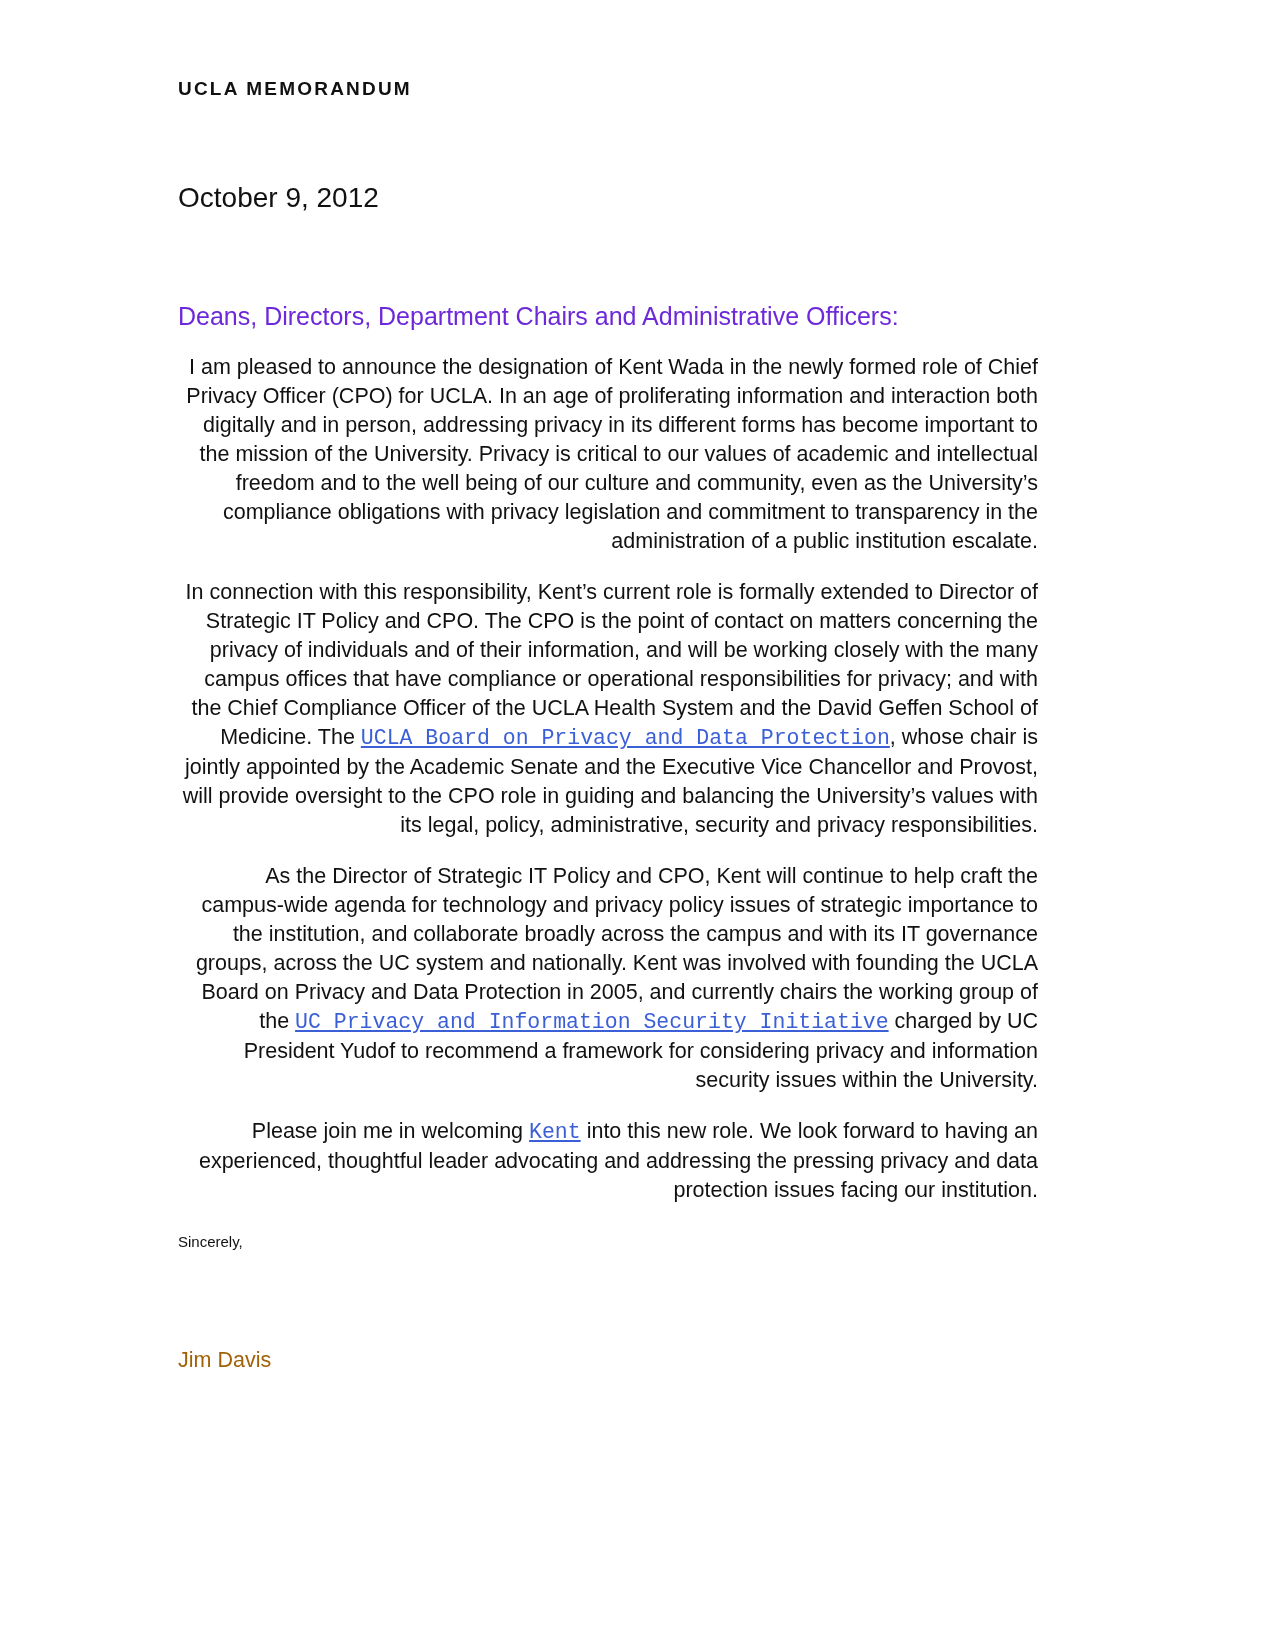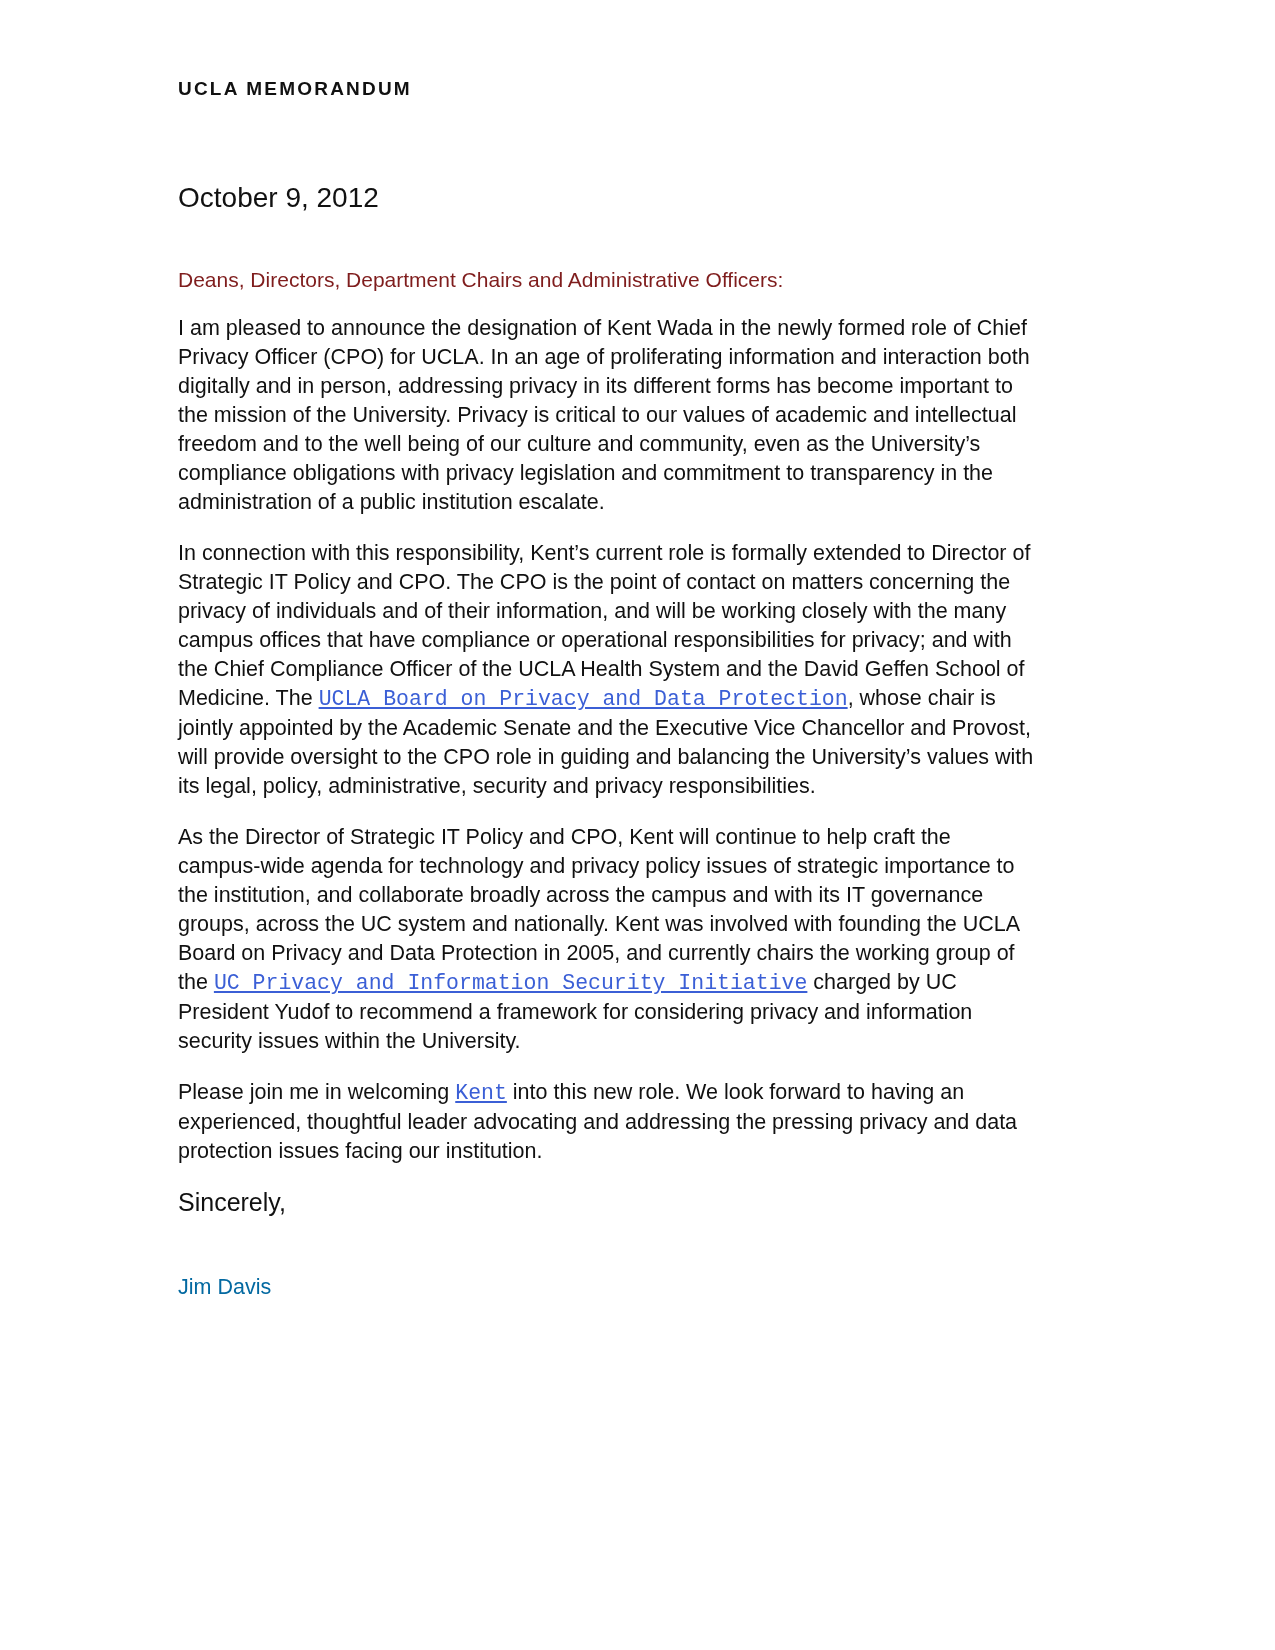--- a/index.html
+++ b/index.html
@@ -28,51 +28,51 @@
     color: #111111;
     margin: 0 0 0 0;
     padding-top: 10px;
   }
   .memo-date {
     font-size: 28px;
     margin-top: 82px;
     color: #111111;
   }
   .salutation {
-    font-size: 21px;
-    margin-top: 54px;
-    color: #7f1d1d;
+    font-size: 25px;
+    margin-top: 88px;
+    color: #6d28d9;
   }
   .body-block {
     margin-top: 22px;
   }
   p.para {
     font-size: 21.5px;
     line-height: 29px;
     margin: 0 0 22px 0;
     color: #111111;
-    text-align: left;
+    text-align: right;
     max-width: 860px;
   }
   a.doclink {
     color: #3b5fd6;
     text-decoration: underline;
     font-family: Liberation Mono, monospace;
   }
   .closing {
-    font-size: 25px;
+    font-size: 15px;
     line-height: 29px;
     margin: 0;
     color: #111111;
   }
   .signature-block {
-    margin-top: 56px;
+    margin-top: 90px;
     font-size: 21.5px;
     line-height: 29px;
-    color: #0369a1;
+    color: #a16207;
   }
   .sig-line {
     display: block;
   }
 </style>
 </head>
 <body>
 
 <div class="page">
 

